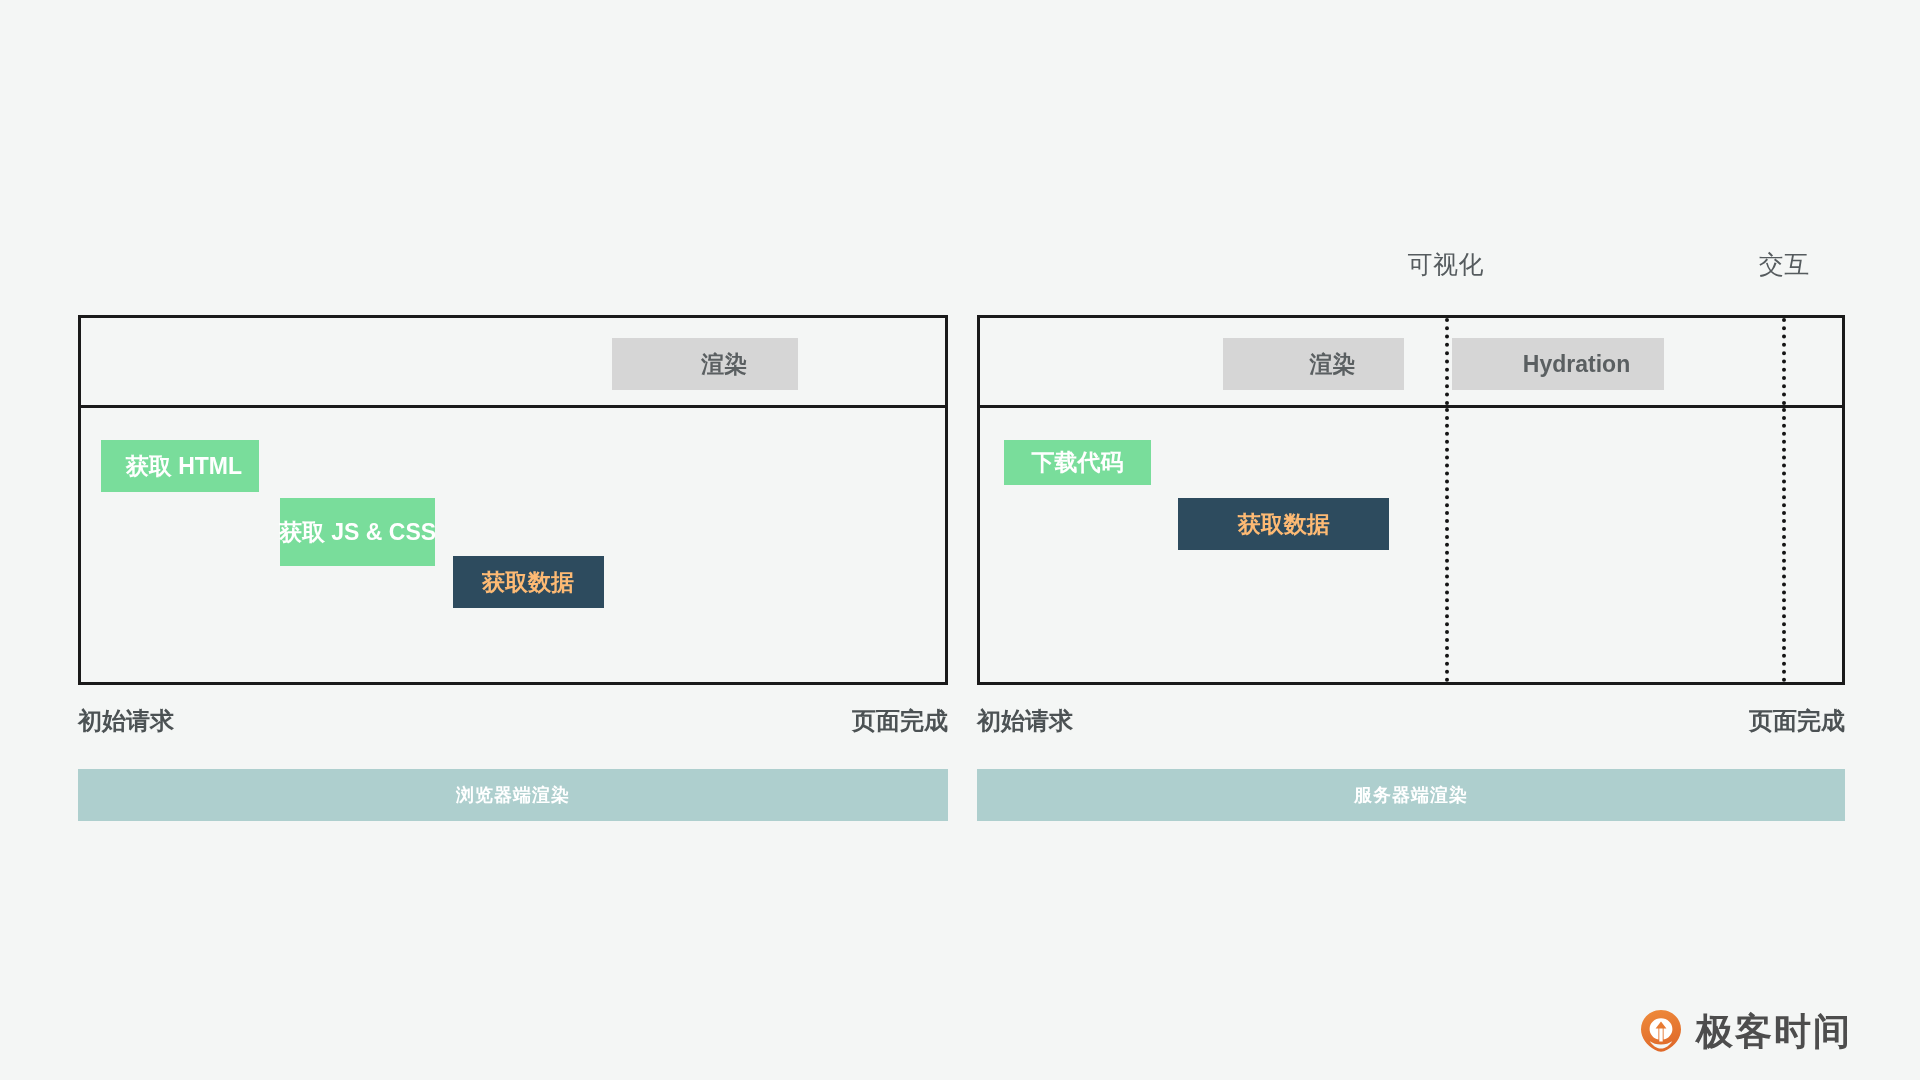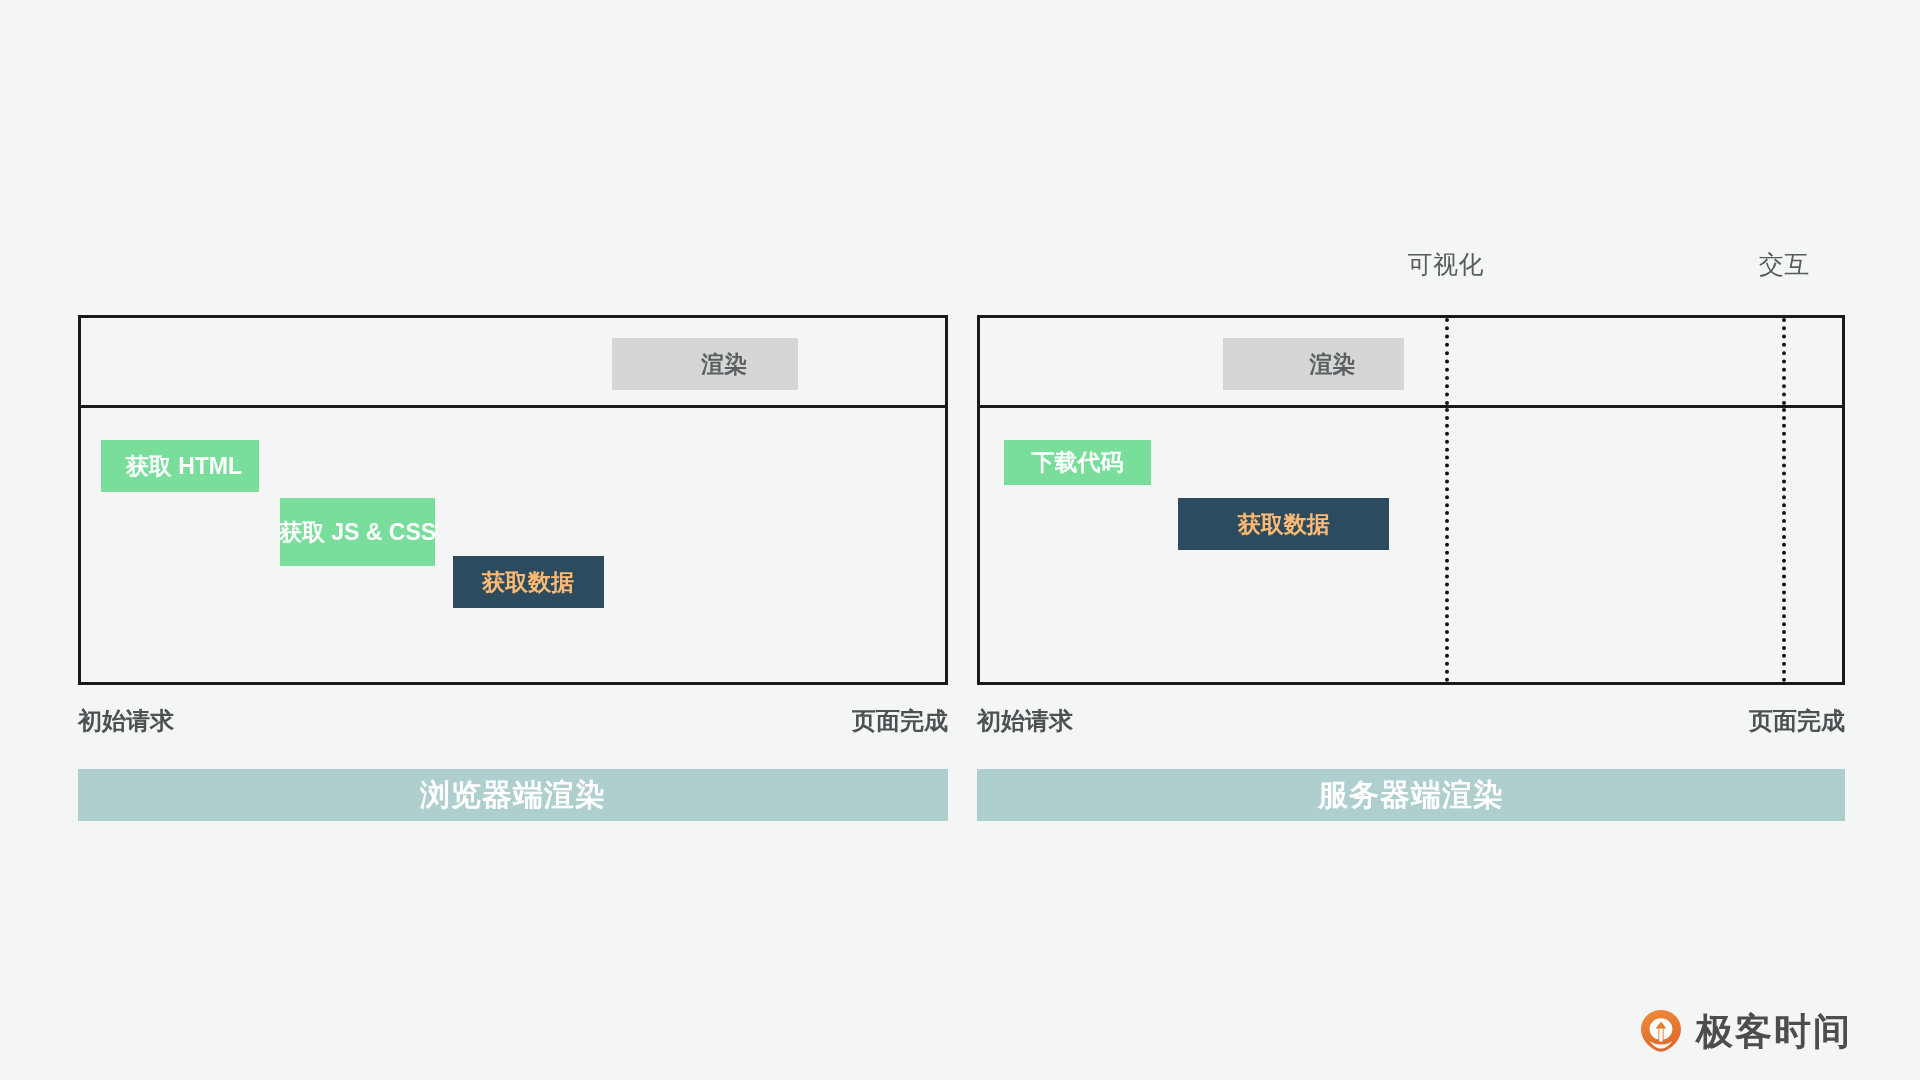--- a/index.html
+++ b/index.html
@@ -122,21 +122,21 @@
     position: absolute;
     top: 769px;
     left: 0;
     right: 0;
     height: 52px;
     background: #aecfce;
     display: flex;
     align-items: center;
     justify-content: center;
     color: #ffffff;
-    font-size: 30px;
+    font-size: 18px;
     font-weight: 700;
     letter-spacing: 1px;
   }
 
   
   .brand {
     position: absolute;
     right: 68px;
     bottom: 26px;
     display: flex;
@@ -188,20 +188,21 @@
     <div class="axis-caption" style="left:54.0%;">可视化</div>
     <div class="axis-caption" style="left:93.0%;">交互</div>
 
     <div class="panel">
 
       <div class="row-top">
         <div class="dotted-line" style="left:54.0%;"></div>
         <div class="dotted-line" style="left:93.0%;"></div>
 
         <div class="block gray" style="left:28.2%; width:21.0%; top:20px; height:52px;">渲染</div>
+        <div class="block gray" style="left:54.7%; width:24.6%; top:20px; height:52px;">Hydration</div>
       </div>
 
       <div class="row-bottom">
         <div class="dotted-line" style="left:54.0%;"></div>
         <div class="dotted-line" style="left:93.0%;"></div>
 
         <div class="block green" style="left:2.8%; width:17.0%; top:32px; height:45px;">下载代码</div>
         <div class="block dark" style="left:23.0%; width:24.5%; top:90px; height:52px;">获取数据</div>
       </div>
 

